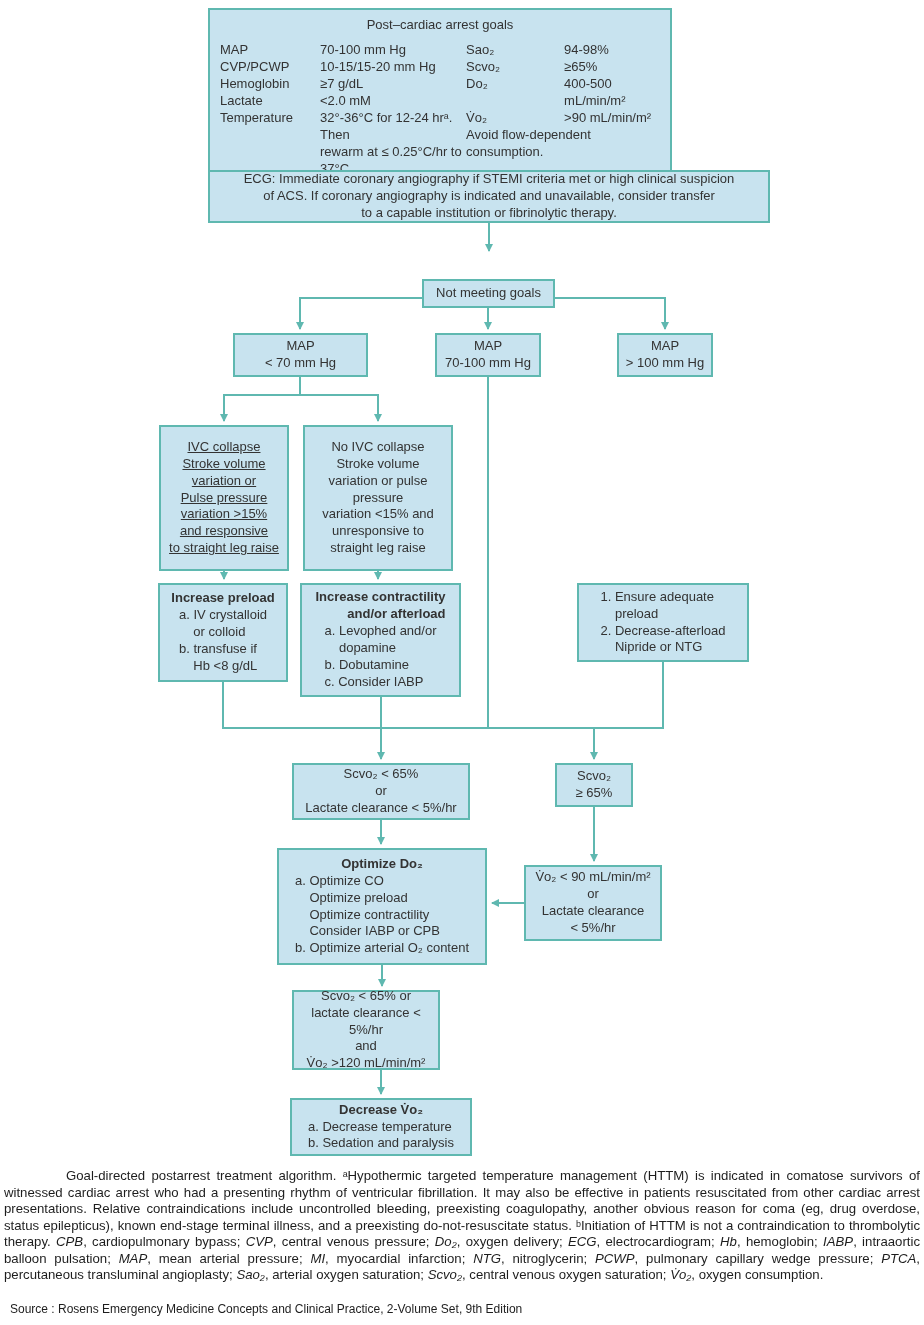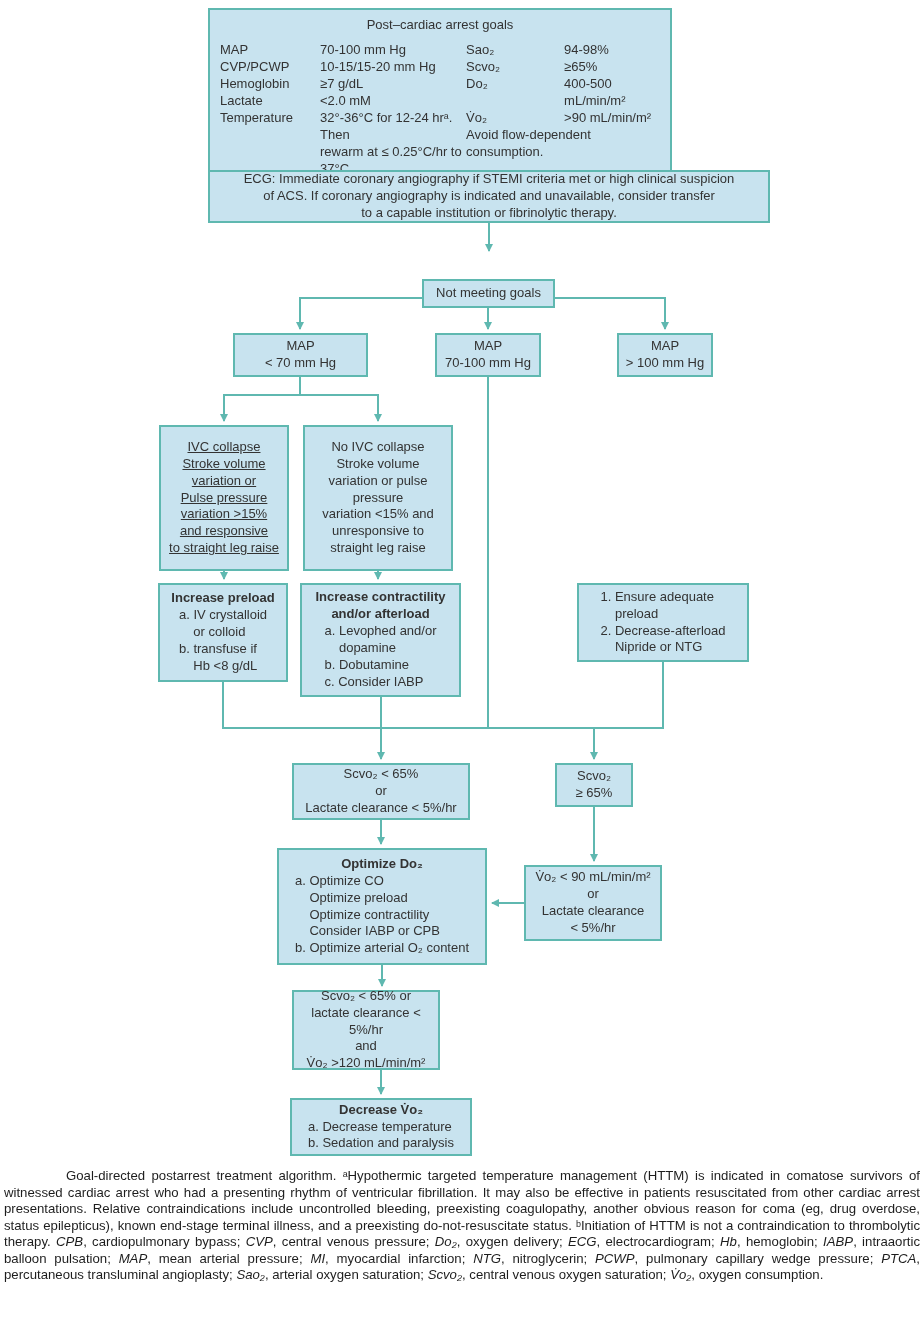--- a/index.html
+++ b/index.html
@@ -12,21 +12,21 @@
   .connectors { position:absolute; left:0; top:0; width:924px; height:1325px; }
   .conn { stroke:var(--line); stroke-width:2; fill:none; }
   .arrowhead { fill:var(--line); }
 
   .node {
     position:absolute; background:var(--fill); border:2px solid var(--line);
     display:flex; flex-direction:column; align-items:center; justify-content:center;
     text-align:center; font-size:13px; line-height:1.3; white-space:pre-line;
     padding:3px 4px; color:var(--text);
   }
-  .node .ntitle { font-weight:bold; }
+  .node .ntitle { font-weight:bold;text-align:right; }
   .node .nbody { text-align:left; }
 
   .goalsbox {
     position:absolute; background:var(--fill); border:2px solid var(--line);
     font-size:13px; line-height:17px; color:var(--text); padding:6px 10px 8px 10px;
   }
   .gtitle { text-align:center; margin-bottom:8px; }
   .gcols { display:flex; justify-content:space-between; }
   .gcol { display:flex; flex-direction:column; }
   .grow { display:flex; }
@@ -236,14 +236,15 @@
   </div>
 
   <div class="node" style="left:290px; top:1098px; width:182px; height:58px;">
     <div class="ntitle">Decrease V̇o₂</div>
     <div class="nbody">a. Decrease temperature
 b. Sedation and paralysis</div>
   </div>
 
   <div class="caption"><span>Goal-directed postarrest treatment algorithm. ᵃHypothermic targeted temperature management (HTTM) is indicated in comatose survivors of witnessed cardiac arrest who had a presenting rhythm of ventricular fibrillation. It may also be effective in patients resuscitated from other cardiac arrest presentations. Relative contraindications include uncontrolled bleeding, preexisting coagulopathy, another obvious reason for coma (eg, drug overdose, status epilepticus), known end-stage terminal illness, and a preexisting do-not-resuscitate status. ᵇInitiation of HTTM is not a contraindication to thrombolytic therapy. </span><i>CPB</i><span>, cardiopulmonary bypass; </span><i>CVP</i><span>, central venous pressure; </span><i>Do₂</i><span>, oxygen delivery; </span><i>ECG</i><span>, electrocardiogram; </span><i>Hb</i><span>, hemoglobin; </span><i>IABP</i><span>, intraaortic balloon pulsation; </span><i>MAP</i><span>, mean arterial pressure; </span><i>MI</i><span>, myocardial infarction; </span><i>NTG</i><span>, nitroglycerin; </span><i>PCWP</i><span>, pulmonary capillary wedge pressure; </span><i>PTCA</i><span>, percutaneous transluminal angioplasty; </span><i>Sao₂</i><span>, arterial oxygen saturation; </span><i>Scvo₂</i><span>, central venous oxygen saturation; </span><i>V̇o₂</i><span>, oxygen consumption.</span></div>
 
+  <div class="source">Source : Rosens Emergency Medicine Concepts and Clinical Practice, 2-Volume Set, 9th Edition</div>
 
 </div>
 
 </body></html>

